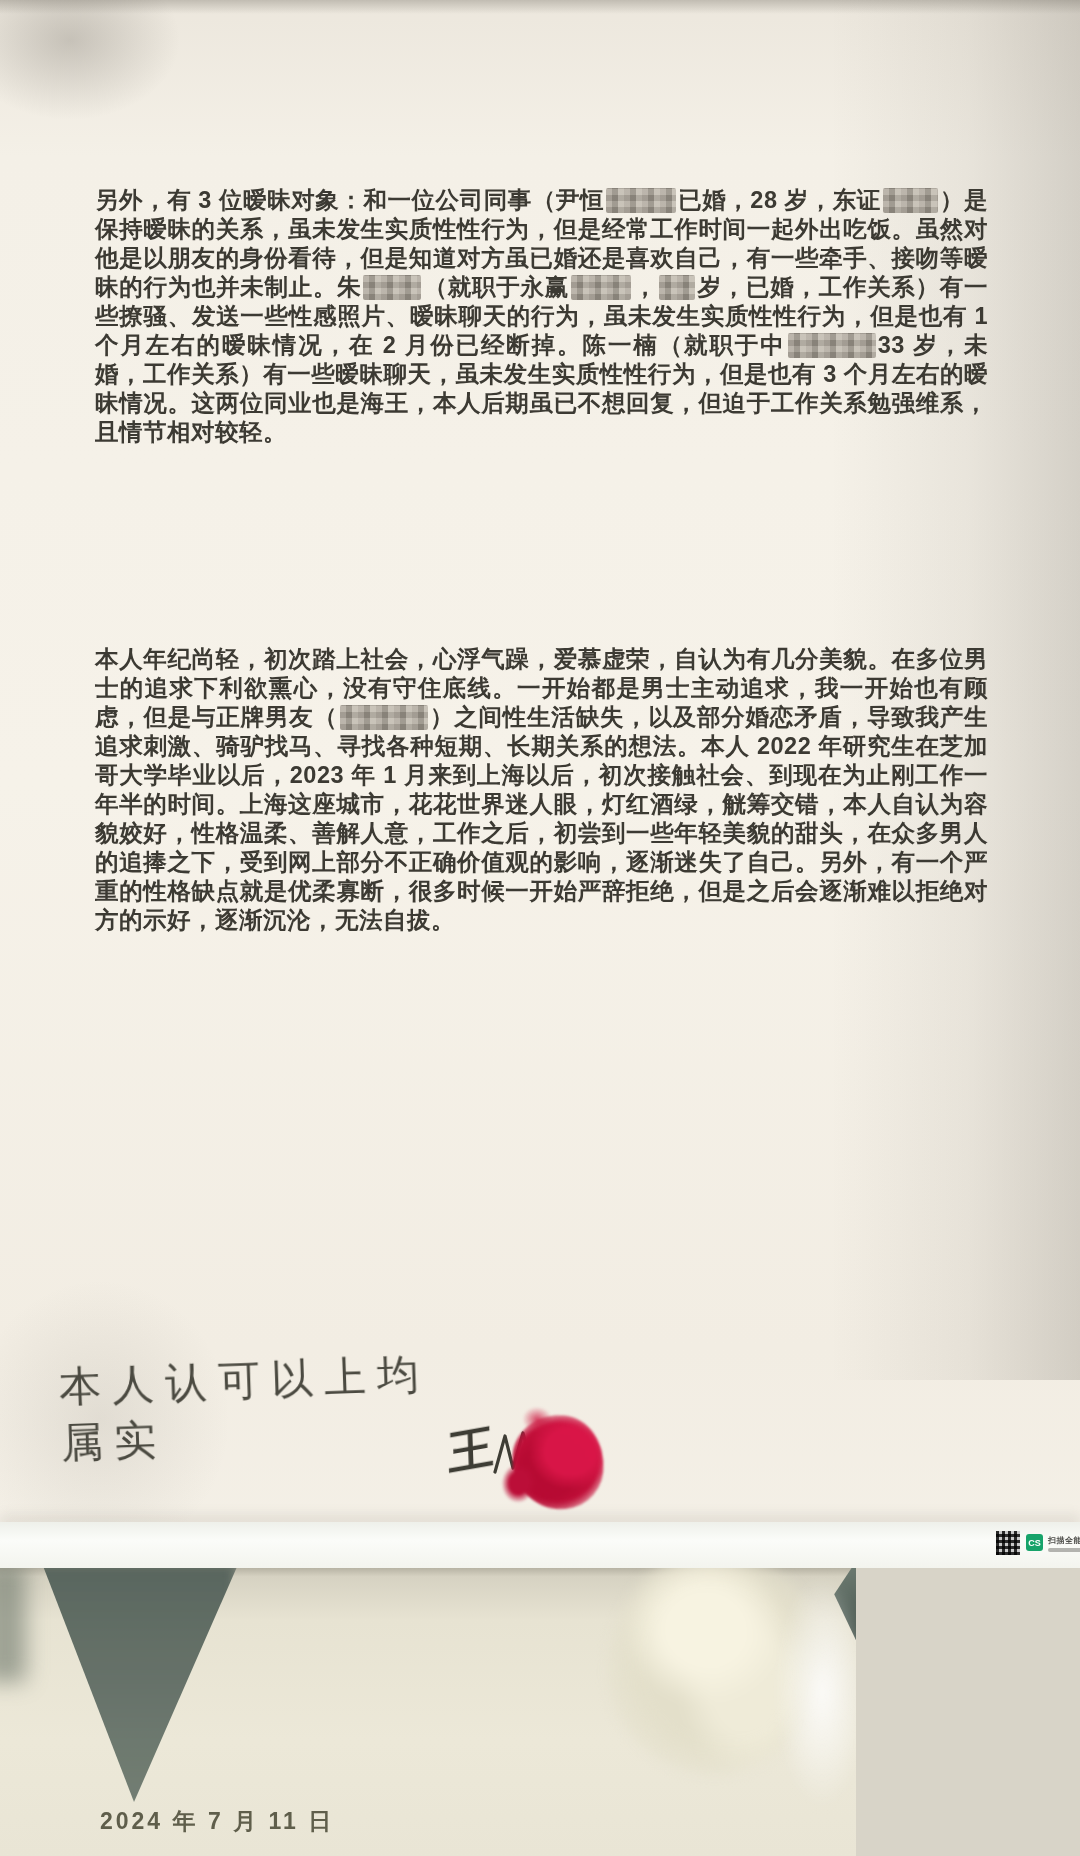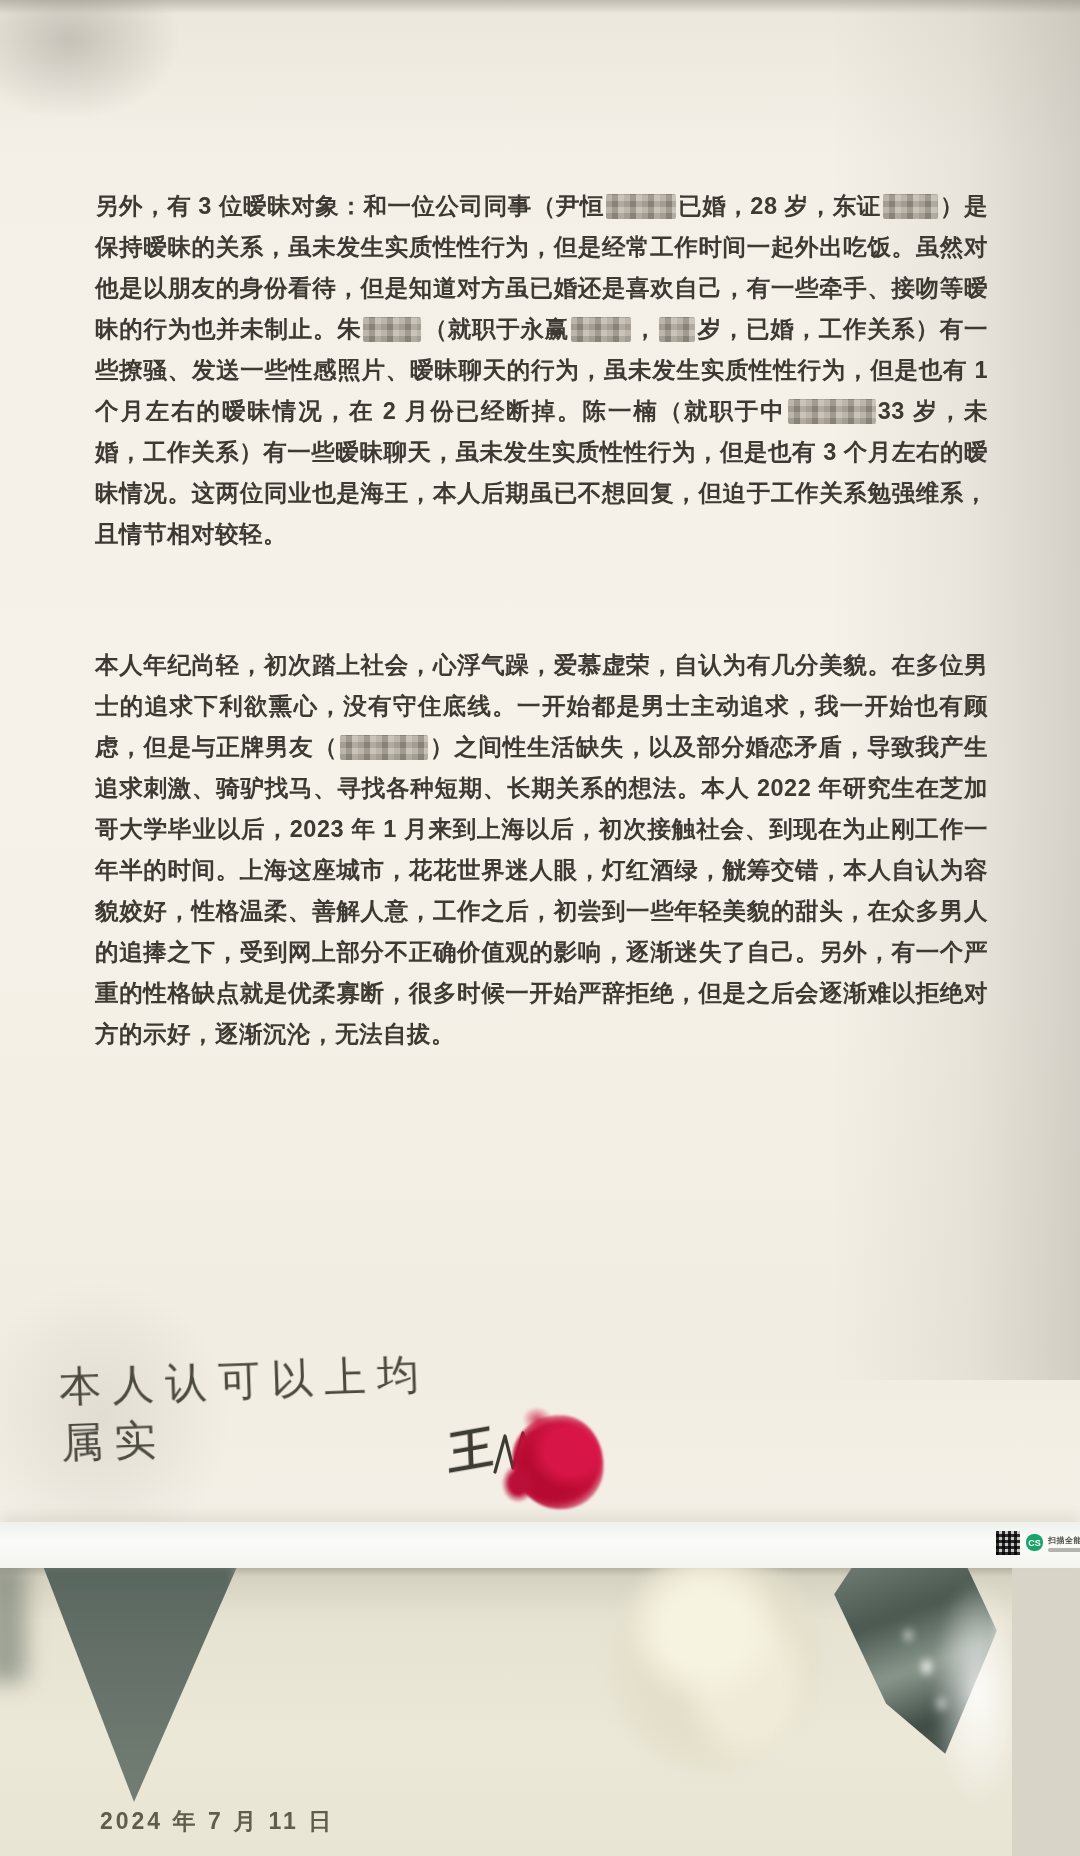--- a/index.html
+++ b/index.html
@@ -11,21 +11,21 @@
   .shadow-top{position:absolute;left:0;top:0;width:100%;height:14px;
         background:linear-gradient(180deg,rgba(95,90,80,.30),rgba(95,90,80,0));}
   .shadow-right{position:absolute;right:0;top:0;width:250px;height:1380px;
         background:linear-gradient(90deg,rgba(125,120,110,0) 0%,rgba(125,120,110,.10) 55%,rgba(108,103,94,.24) 100%);}
   .shadow-topleft{position:absolute;left:-40px;top:-40px;width:220px;height:160px;
         background:radial-gradient(closest-side,rgba(95,90,82,.28),rgba(95,90,82,0));}
   .shadow-bottomleft{position:absolute;left:-30px;top:1280px;width:260px;height:280px;
         background:radial-gradient(closest-side,rgba(120,115,104,.14),rgba(120,115,104,0));}
   
   .para{position:absolute;left:95px;width:893px;margin:0;
-        font-size:23.5px;line-height:41px;font-weight:600;color:#3c3a33;
+        font-size:23.5px;line-height:29px;font-weight:600;color:#3c3a33;
         text-align:justify;letter-spacing:.5px;filter:blur(.35px);}
   .p1{top:186px}.p2{top:538px}.p3{top:645px}.p4{top:1050px}
   .pix{display:inline-block;height:25px;vertical-align:-5px;border-radius:2px;margin:0 2px;
        background:
          repeating-linear-gradient(0deg,rgba(125,120,112,.38) 0 6px,rgba(190,185,176,.38) 6px 12px),
          repeating-linear-gradient(90deg,#bab3a9 0 6px,#8f897f 6px 12px,#d0cabf 12px 18px);
        filter:blur(.7px);}
   
   .handwriting{position:absolute;left:60px;top:1352px;width:420px;
        font-size:42px;font-weight:500;color:#4b4a41;letter-spacing:11px;
@@ -49,28 +49,28 @@
   
   .scan-strip{position:absolute;left:0;top:1522px;width:1080px;height:46px;
        background:linear-gradient(180deg,#eef0ea,#fbfcf9 40%,#f3f4ee);
        box-shadow:0 -8px 10px rgba(120,115,105,.12);}
   .qr{position:absolute;left:996px;top:9px;width:24px;height:24px;filter:blur(.3px);
        background:
         repeating-linear-gradient(0deg,rgba(30,30,30,.9) 0 3px,rgba(235,235,235,.9) 3px 6px),
         repeating-linear-gradient(90deg,#2c2c2c 0 3px,#d8d8d8 3px 6px);
        background-blend-mode:multiply;}
   .cs-icon{position:absolute;left:1026px;top:12px;width:17px;height:17px;background:#17a36a;
-       border-radius:8px;color:#fff;font-size:9px;font-weight:700;
+       border-radius:3px;color:#fff;font-size:9px;font-weight:700;
        display:flex;align-items:center;justify-content:center;}
   .cs-name{position:absolute;left:1048px;top:13px;font-size:8px;font-weight:700;
        color:#4c4c48;letter-spacing:.5px;white-space:nowrap;}
   .cs-tag{position:absolute;left:1048px;top:26px;width:44px;height:4px;border-radius:2px;
        background:rgba(122,122,116,.55);filter:blur(.4px);}
   
-  .photo-bottom{position:absolute;left:0;top:1568px;width:1012px;height:288px;overflow:hidden;
+  .photo-bottom{position:absolute;left:0;top:1568px;width:856px;height:288px;overflow:hidden;
        background:linear-gradient(180deg,#b7b3a4 0%,#d6d2c2 3%,#e7e3d2 18%,#ece8d8 60%,#e9e5d5 100%);}
   .tri{position:absolute;left:28px;top:-8px;width:212px;height:252px;
        background:linear-gradient(180deg,#4e5c55,#69766c);
        clip-path:polygon(6% 0,100% 0,50% 96%);filter:blur(7px);opacity:.92;}
   .left-dark{position:absolute;left:-16px;top:-6px;width:42px;height:120px;background:#6a7468;
        filter:blur(11px);opacity:.6;}
   .crumple{position:absolute;left:608px;top:-18px;width:215px;height:225px;filter:blur(6px);
        border-radius:45% 55% 50% 50%/55% 45% 55% 45%;
        background:
         radial-gradient(50% 45% at 45% 35%,#f7f3e1 0 40%,rgba(247,243,225,0) 75%),

